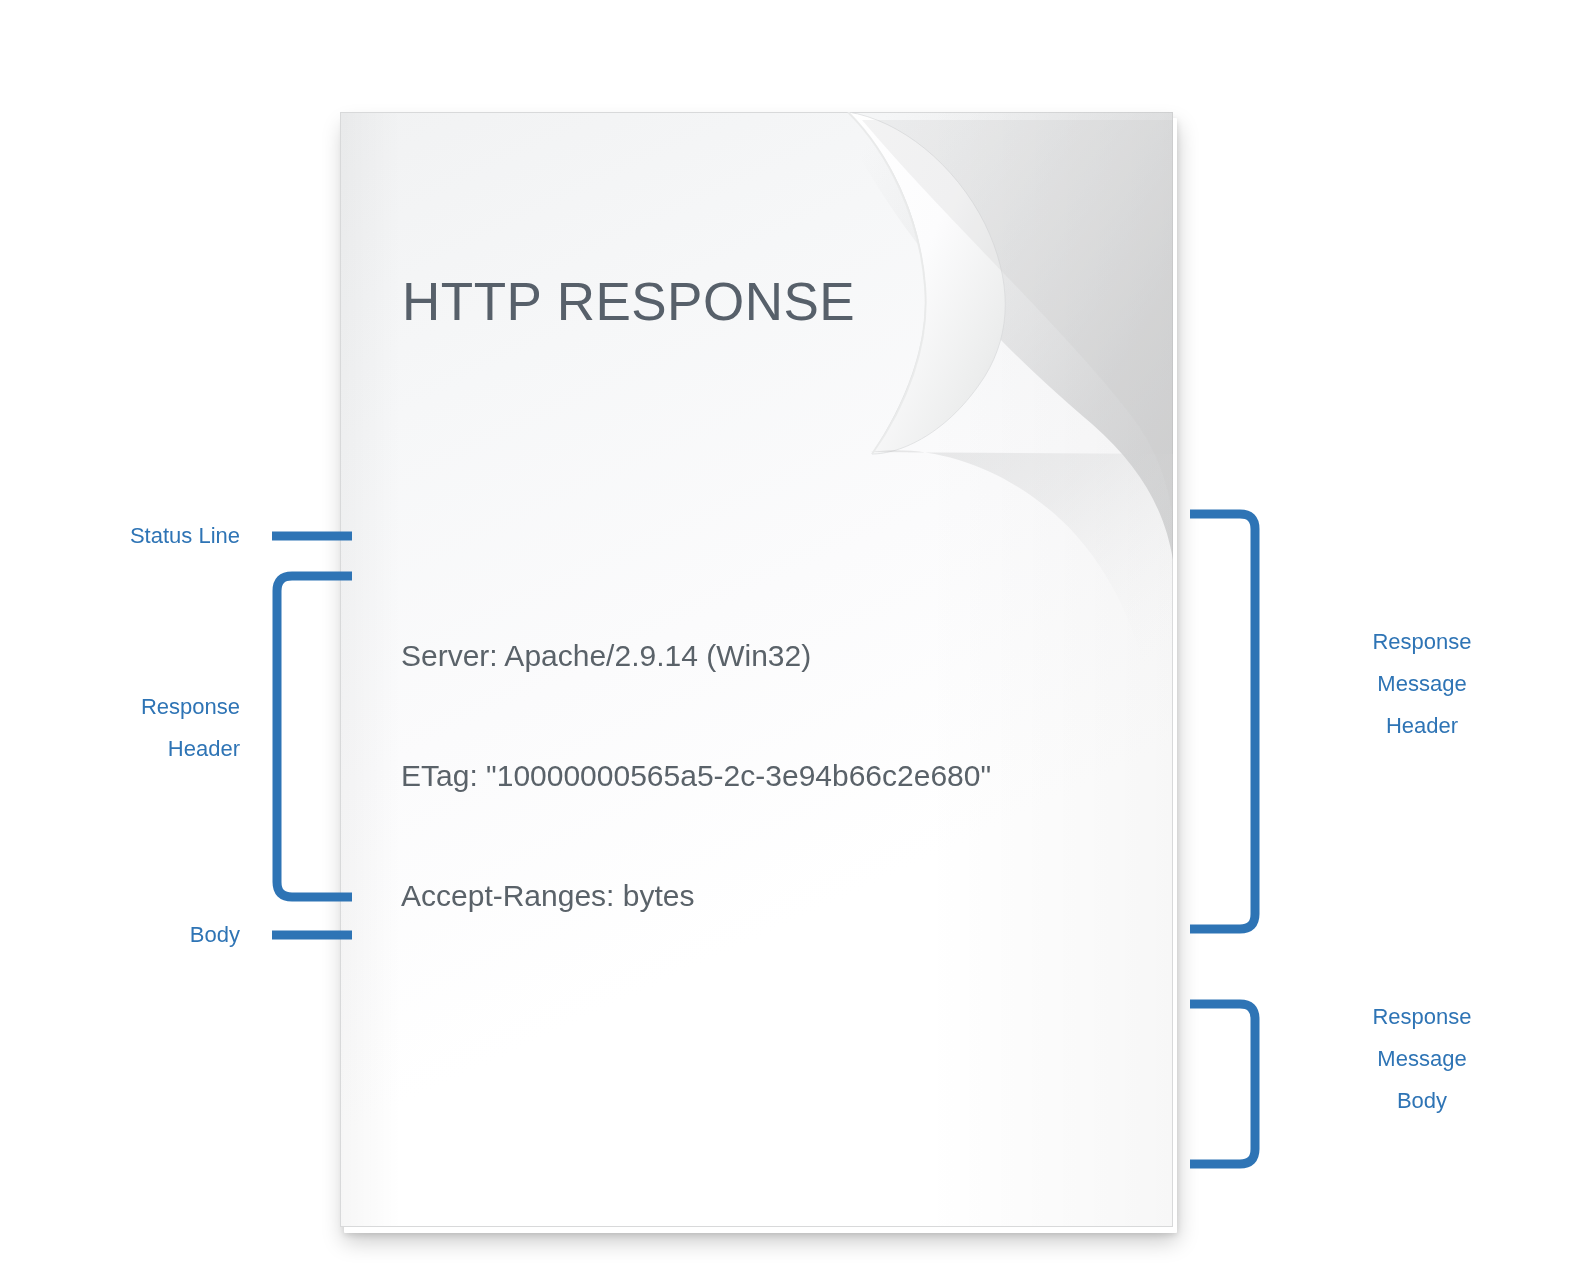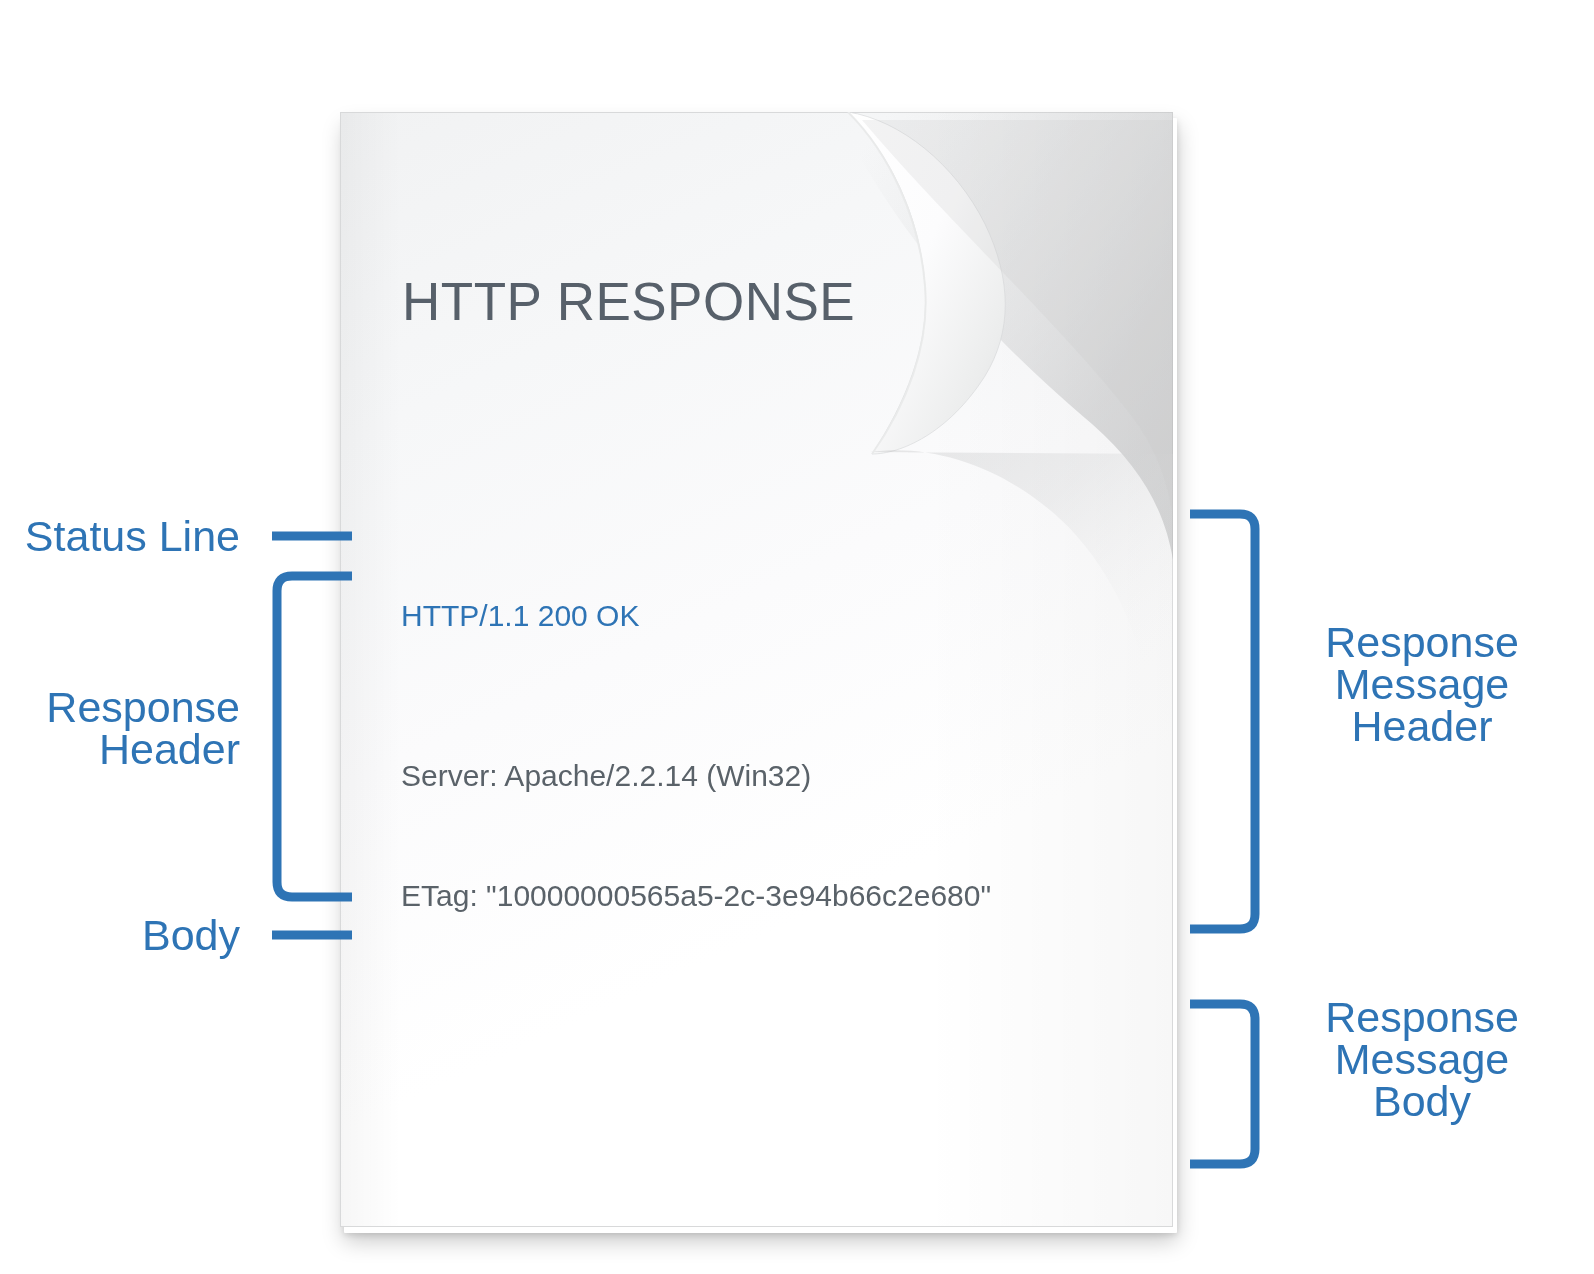--- a/index.html
+++ b/index.html
@@ -93,21 +93,21 @@
     white-space: pre;
   }
   .line-status {
     color: #2e74b5;
   }
 
   
   .anno {
     position: absolute;
     color: #2e74b5;
-    font-size: 43px;
+    font-size: 22px;
     line-height: 42px;
     font-weight: 400;
   }
   .anno-left {
     text-align: right;
   }
   .anno-right {
     text-align: center;
   }
   #label-status-line { left: 0px;    top: 491px;  width: 240px; }
@@ -218,24 +218,24 @@
 
       <path d="M 1173 470
                C 1168 560, 1140 640, 1090 700
                C 1040 760, 980 800, 905 828" fill="none" stroke="#e2e3e4" stroke-width="1" opacity="0"></path>
     </g>
   </svg>
 
   <div id="doc-title">HTTP RESPONSE</div>
 
   <div id="msg-block">
-    <div class="line-status">HTTP/1.1 200 OK</div>
-
-    <div>Server: Apache/2.2.14 (Win32)</div>
+
+    <div>Server: Apache/2.9.14 (Win32)</div>
     <div>ETag: "10000000565a5-2c-3e94b66c2e680"</div>
+    <div>Accept-Ranges: bytes</div>
     
     
     
     
 
     
 
     
     
     

